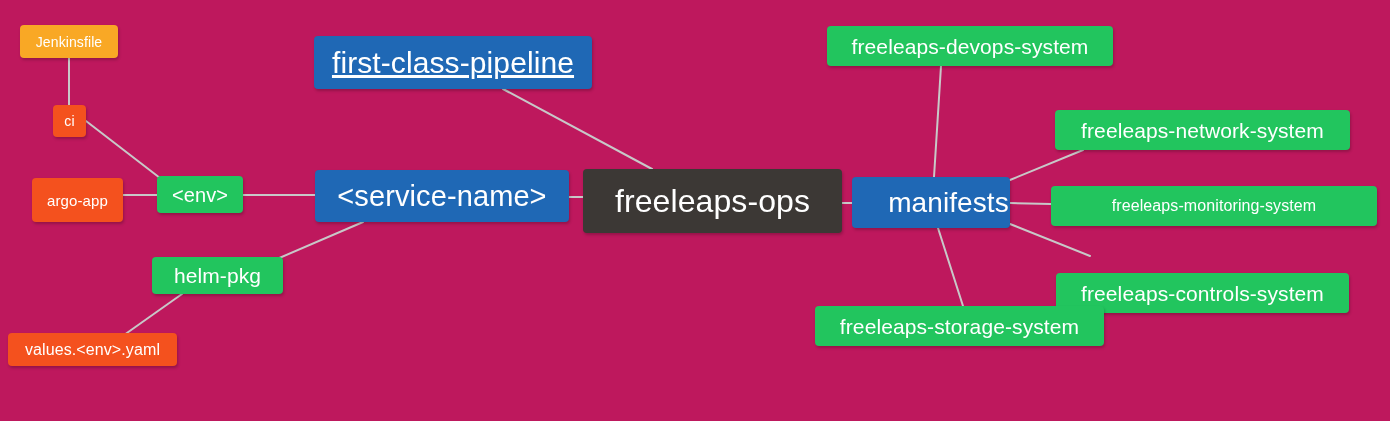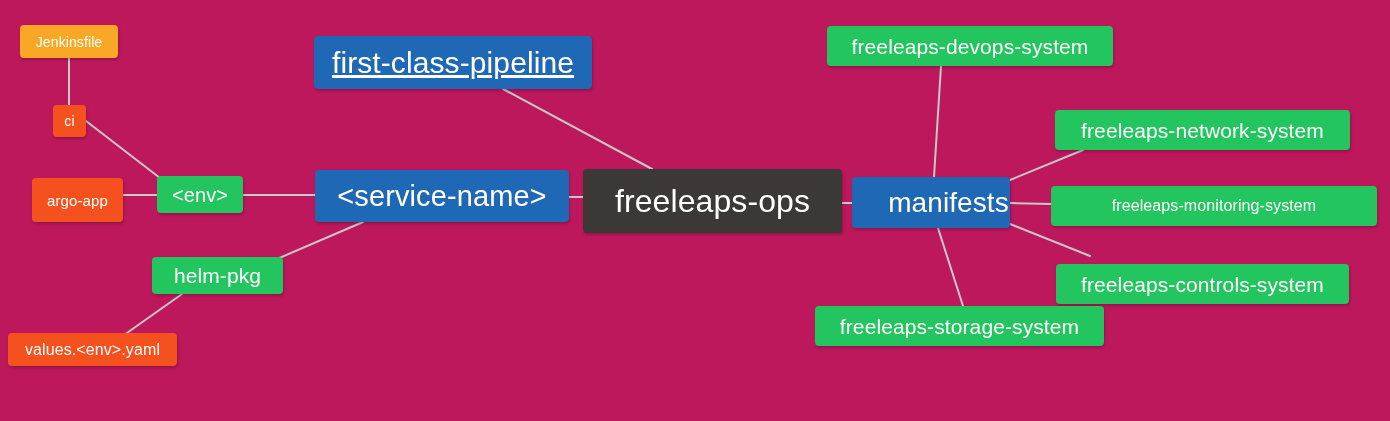--- a/index.html
+++ b/index.html
@@ -95,20 +95,20 @@
       </div>
       <div class="node" style="left: 799px; top: 26px; width: 286px; height: 40px; background: rgb(34, 197, 94); font-size: 21px; margin-left: 28px;">
         <span class="node-label" style="color: rgb(255, 255, 255);">freeleaps-devops-system</span>
       </div>
       <div class="node" style="left: 1055px; top: 110px; width: 295px; height: 40px; background: rgb(34, 197, 94); font-size: 21px;">
         <span class="node-label" style="color: rgb(255, 255, 255);">freeleaps-network-system</span>
       </div>
       <div class="node" style="left: 1051px; top: 186px; width: 326px; height: 40px; background: rgb(34, 197, 94); font-size: 16px;">
         <span class="node-label" style="color: rgb(255, 255, 255);">freeleaps-monitoring-system</span>
       </div>
-      <div class="node" style="left: 1056px; top: 264px; width: 293px; height: 40px; background: rgb(34, 197, 94); font-size: 21px;">
+      <div class="node" style="left: 1056px; top: 273px; width: 293px; height: 40px; background: rgb(34, 197, 94); font-size: 21px;">
         <span class="node-label" style="color: rgb(255, 255, 255);">freeleaps-controls-system</span>
       </div>
       <div class="node" style="left: 815px; top: 306px; width: 289px; height: 40px; background: rgb(34, 197, 94); font-size: 21px;">
         <span class="node-label" style="color: rgb(255, 255, 255);">freeleaps-storage-system</span>
       </div>
     </div>
 </div>
 
 </body></html>

